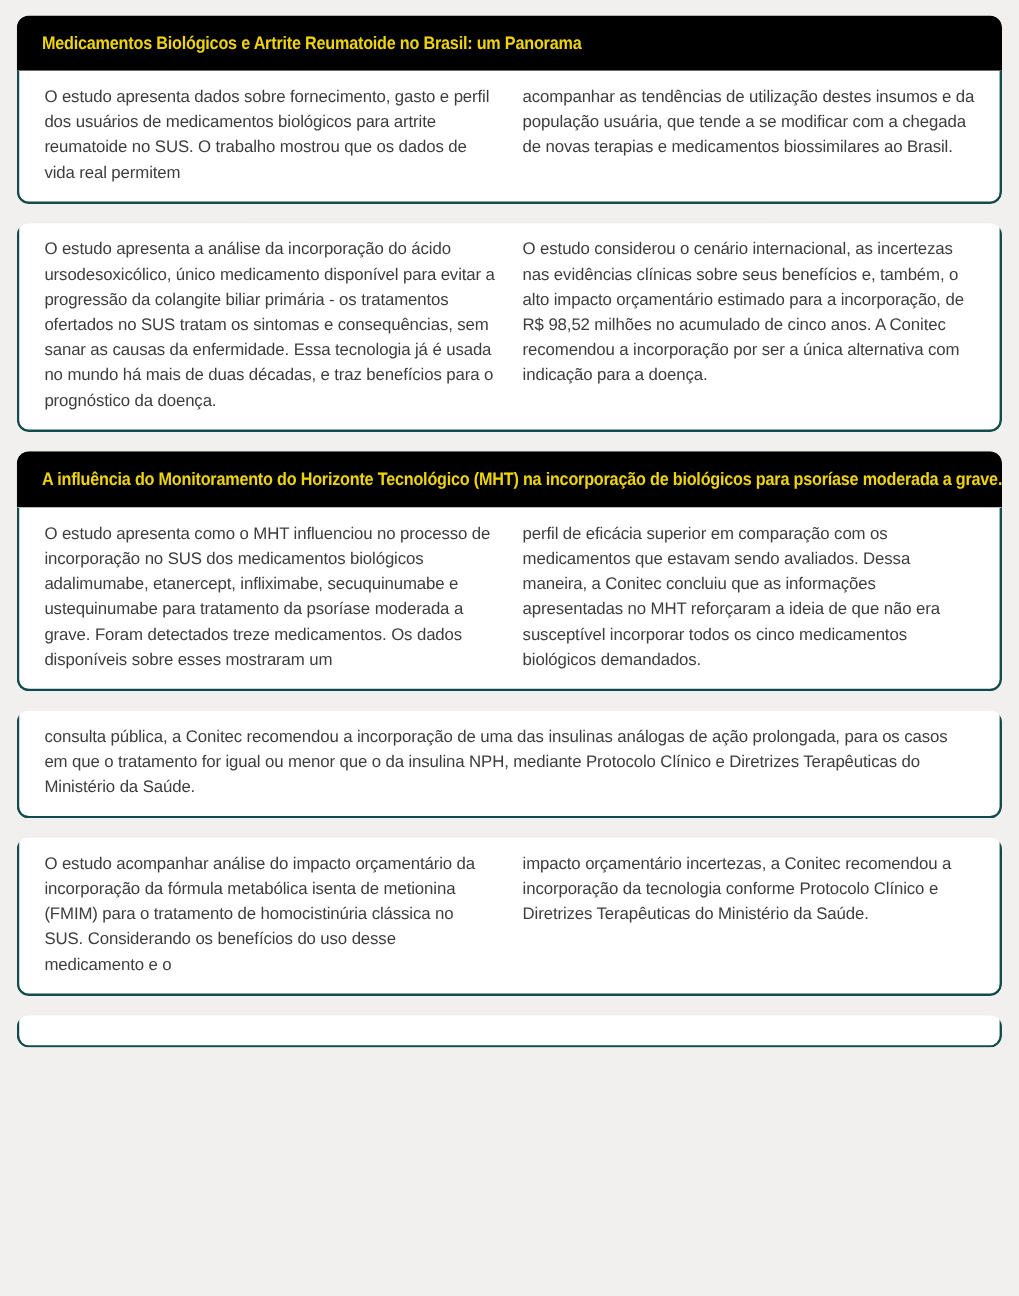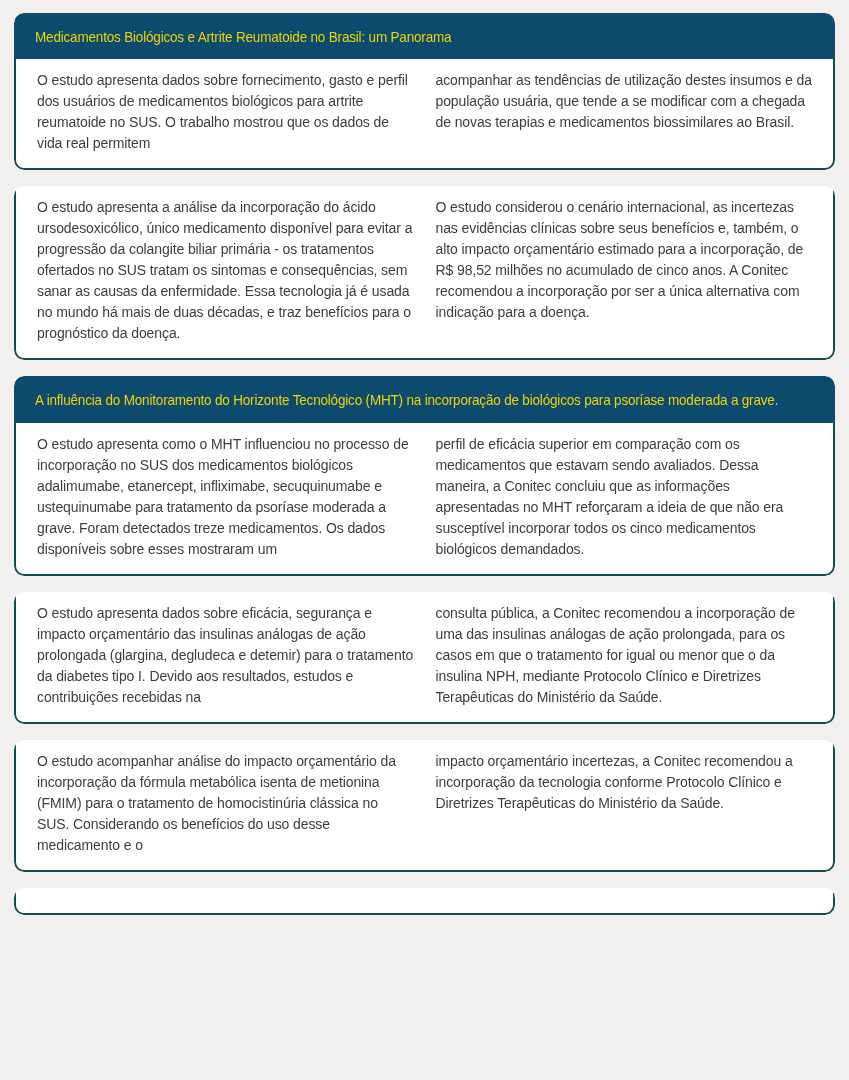--- a/index.html
+++ b/index.html
@@ -16,23 +16,23 @@
     display: flex;
     flex-direction: column;
     gap: 16px;
     background: #f1f0ee;
   }
   .card {
     border-radius: 10px;
     overflow: hidden;
   }
   .card-header {
-    background: #0c4a6e;
+    background: #000000;
     color: #eed409;
-    font-weight: normal;
+    font-weight: bold;
     font-size: 15px;
     padding: 15px 21px 14px 21px;
     border-radius: 10px 10px 0 0;
     line-height: 1.15;
   }
   .card-header .title-text {
     display: inline-block;
     white-space: nowrap;
     transform: scaleX(0.9);
     transform-origin: 0 50%;
@@ -83,21 +83,20 @@
       <span class="title-text">A influência do Monitoramento do Horizonte Tecnológico (MHT) na incorporação de biológicos para psoríase moderada a grave.</span>
     </div>
     <div class="card-body">
       <p class="col">O estudo apresenta como o MHT influenciou no processo de incorporação no SUS dos medicamentos biológicos adalimumabe, etanercept, infliximabe, secuquinumabe e ustequinumabe para tratamento da psoríase moderada a grave. Foram detectados treze medicamentos. Os dados disponíveis sobre esses mostraram um</p>
       <p class="col">perfil de eficácia superior em comparação com os medicamentos que estavam sendo avaliados. Dessa maneira, a Conitec concluiu que as informações apresentadas no MHT reforçaram a ideia de que não era susceptível incorporar todos os cinco medicamentos biológicos demandados.</p>
     </div>
   </section>
 
   <section class="card">
     <div class="card-body">
-      <p class="col">O estudo apresenta dados sobre eficácia, segurança e impacto orçamentário das insulinas análogas de ação prolongada (glargina, degludeca e detemir) para o tratamento da diabetes tipo I. Devido aos resultados, estudos e contribuições recebidas na</p>
       <p class="col">consulta pública, a Conitec recomendou a incorporação de uma das insulinas análogas de ação prolongada, para os casos em que o tratamento for igual ou menor que o da insulina NPH, mediante Protocolo Clínico e Diretrizes Terapêuticas do Ministério da Saúde.</p>
     </div>
   </section>
 
   <section class="card">
     <div class="card-body">
       <p class="col">O estudo acompanhar análise do impacto orçamentário da incorporação da fórmula metabólica isenta de metionina (FMIM) para o tratamento de homocistinúria clássica no SUS. Considerando os benefícios do uso desse medicamento e o</p>
       <p class="col">impacto orçamentário incertezas, a Conitec recomendou a incorporação da tecnologia conforme Protocolo Clínico e Diretrizes Terapêuticas do Ministério da Saúde.</p>
     </div>
   </section>

